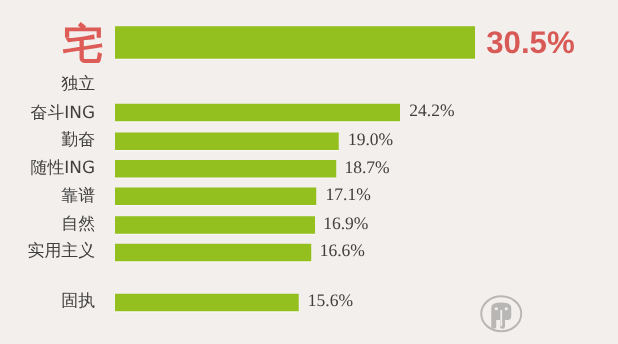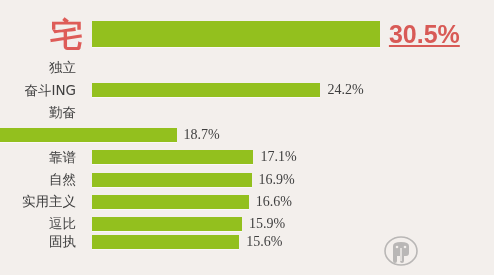--- a/index.html
+++ b/index.html
@@ -86,21 +86,20 @@
     white-space: nowrap;
     font-family: "Liberation Serif", "DejaVu Serif", serif;
   }
 
   .row-value.highlight {
     color: #d85a56;
     font-size: 25px;
     font-weight: bold;
     margin-left: 9px;
     font-family: "Liberation Sans", "DejaVu Sans", sans-serif;
-    text-decoration: underline;
   }
 
   
   #watermark {
     position: absolute;
     right: 6px;
     bottom: 4px;
     height: 38px;
     width: 104px;
     opacity: 0.55;
@@ -153,22 +152,27 @@
       </div>
       <div class="bar-row" style="top: 79.3px; height: 22.3px;">
         <div class="row-label">奋斗ING</div>
         <div class="bar-wrap">
           <div class="bar" style="background: rgb(147, 192, 30); width: 228.448px;"></div>
           <div class="row-value">24.2%</div>
         </div>
       </div>
       <div class="bar-row" style="top: 101.6px; height: 22.3px;">
         <div class="row-label">勤奋</div>
+        <div class="bar-wrap">
+          <div class="bar" style="background: rgb(147, 192, 30); width: 179.36px;"></div>
+          <div class="row-value">19.0%</div>
+        </div>
       </div>
       <div class="bar-row" style="top: 123.9px; height: 22.3px;">
+        <div class="row-label">随性ING</div>
         <div class="bar-wrap">
           <div class="bar" style="background: rgb(147, 192, 30); width: 176.528px;"></div>
           <div class="row-value">18.7%</div>
         </div>
       </div>
       <div class="bar-row" style="top: 146.2px; height: 22.3px;">
         <div class="row-label">靠谱</div>
         <div class="bar-wrap">
           <div class="bar" style="background: rgb(147, 192, 30); width: 161.424px;"></div>
           <div class="row-value">17.1%</div>
@@ -179,27 +183,20 @@
         <div class="bar-wrap">
           <div class="bar" style="background: rgb(147, 192, 30); width: 159.536px;"></div>
           <div class="row-value">16.9%</div>
         </div>
       </div>
       <div class="bar-row" style="top: 190.8px; height: 22.3px;">
         <div class="row-label">实用主义</div>
         <div class="bar-wrap">
           <div class="bar" style="background: rgb(147, 192, 30); width: 156.704px;"></div>
           <div class="row-value">16.6%</div>
-        </div>
-      </div>
-      <div class="bar-row" style="top: 213.1px; height: 22.3px;">
-        <div class="row-label">逗比</div>
-        <div class="bar-wrap">
-          <div class="bar" style="background: rgb(147, 192, 30); width: 150.096px;"></div>
-          <div class="row-value">15.9%</div>
         </div>
       </div>
       <div class="bar-row" style="top: 231px; height: 22.3px; align-items: center;">
         <div class="row-label">固执</div>
         <div class="bar-wrap">
           <div class="bar" style="background: rgb(147, 192, 30); width: 147.264px;"></div>
           <div class="row-value">15.6%</div>
         </div>
       </div>
     </div>

